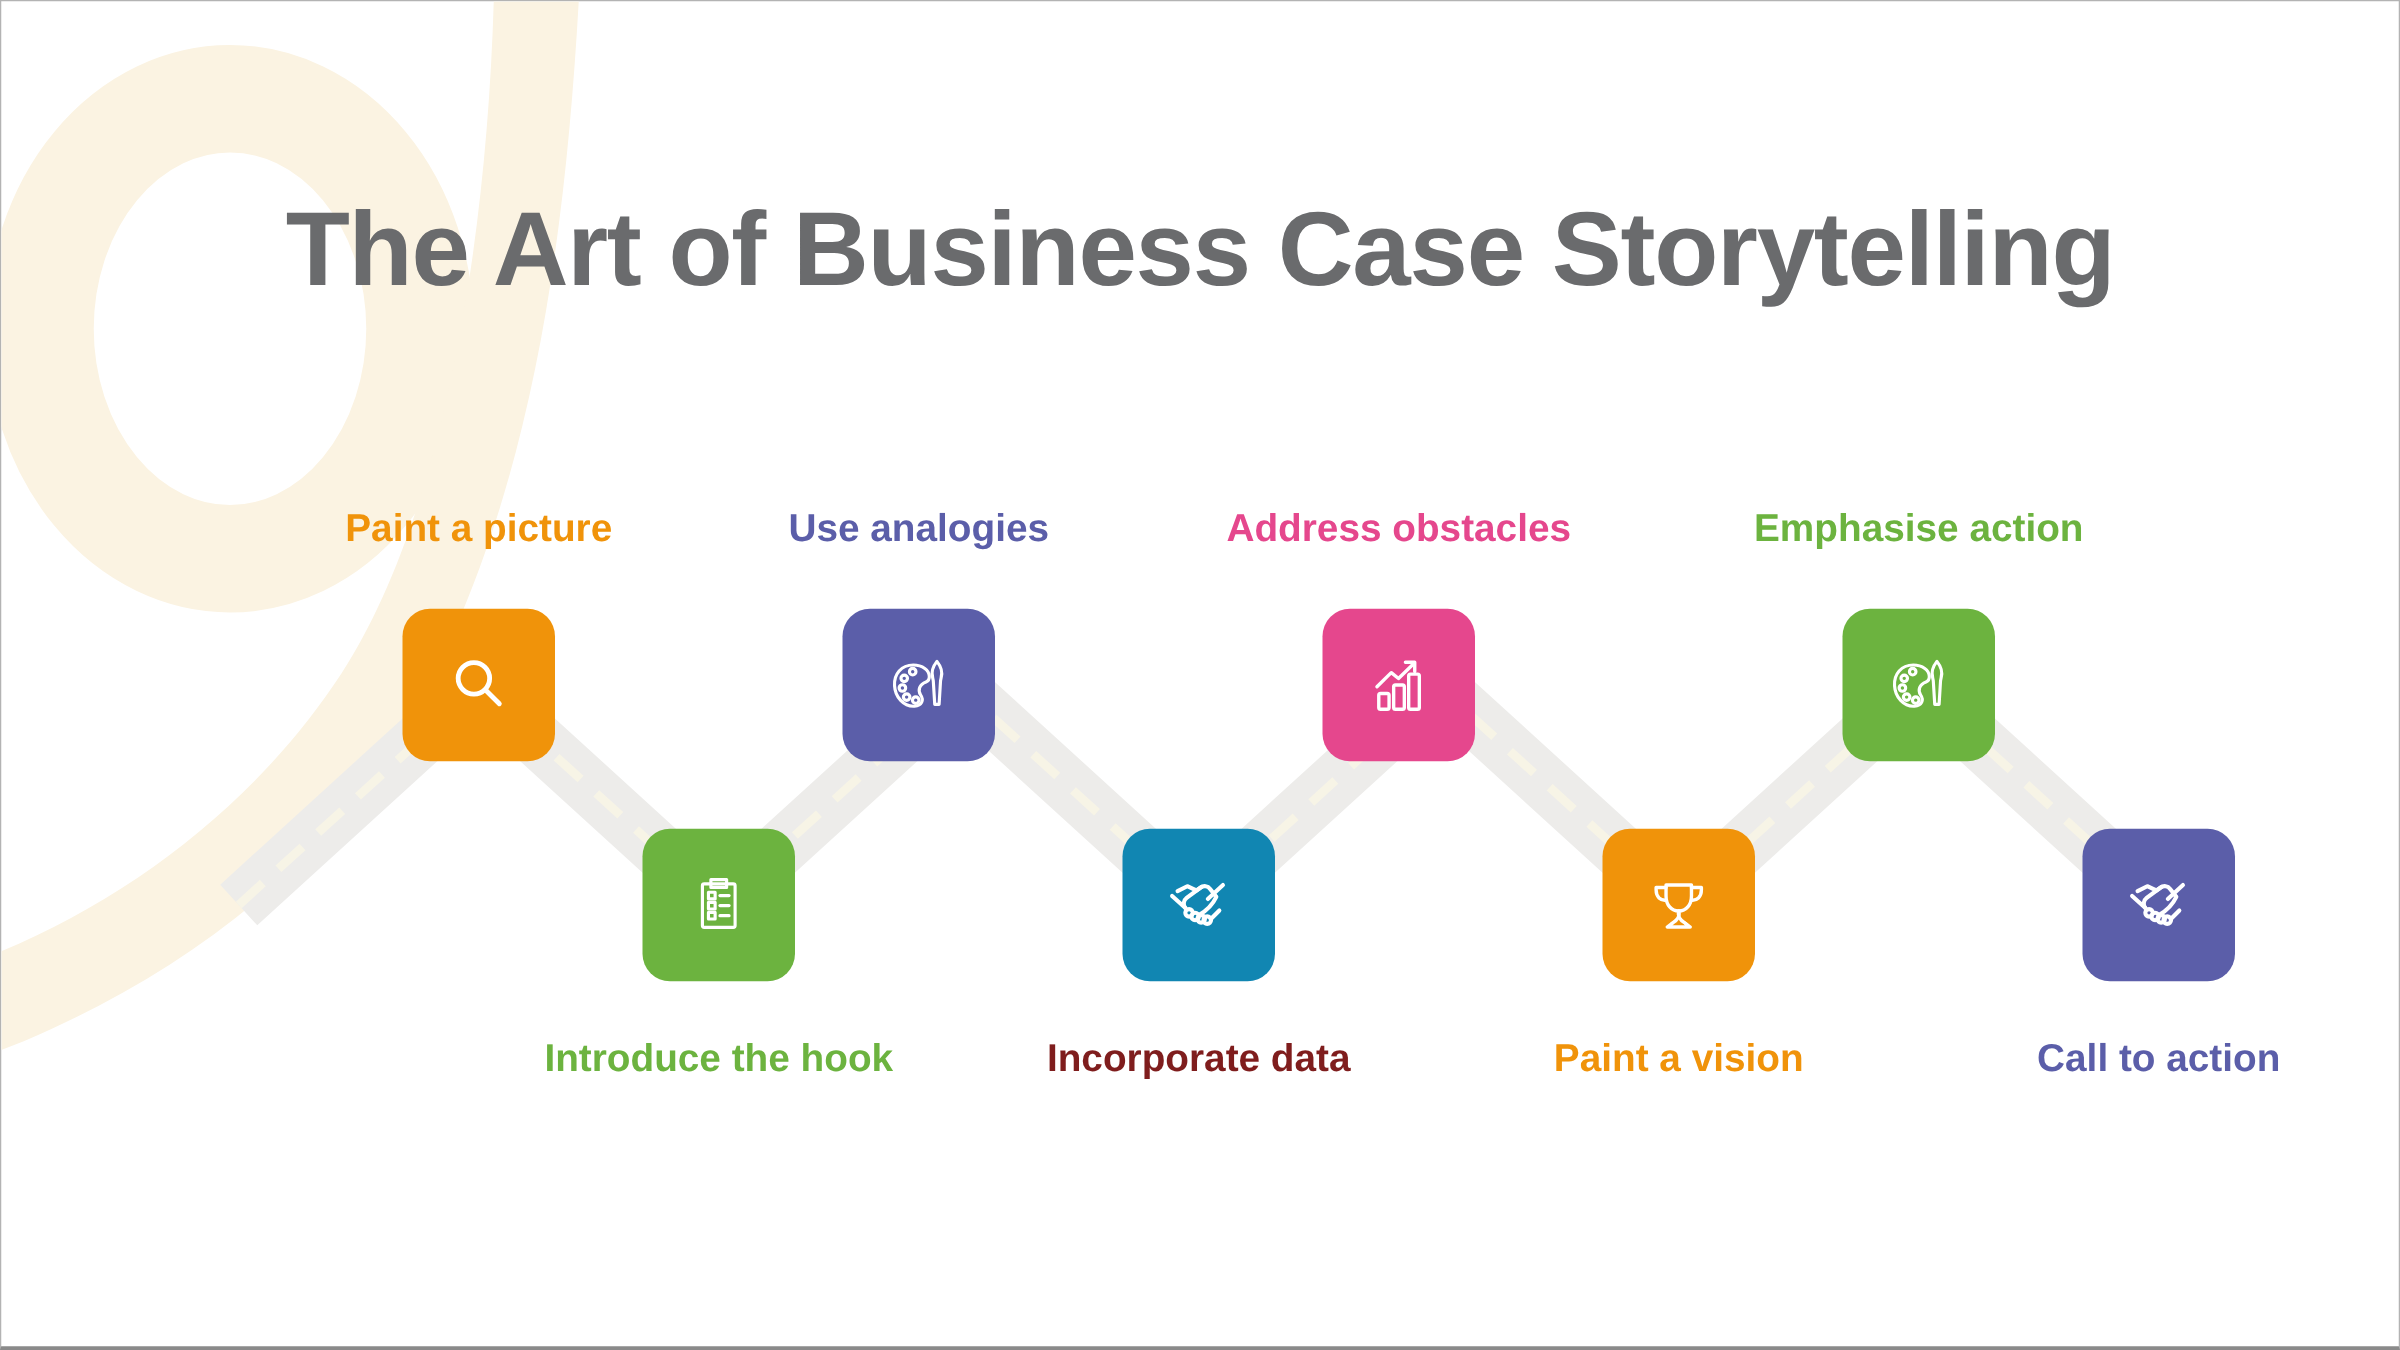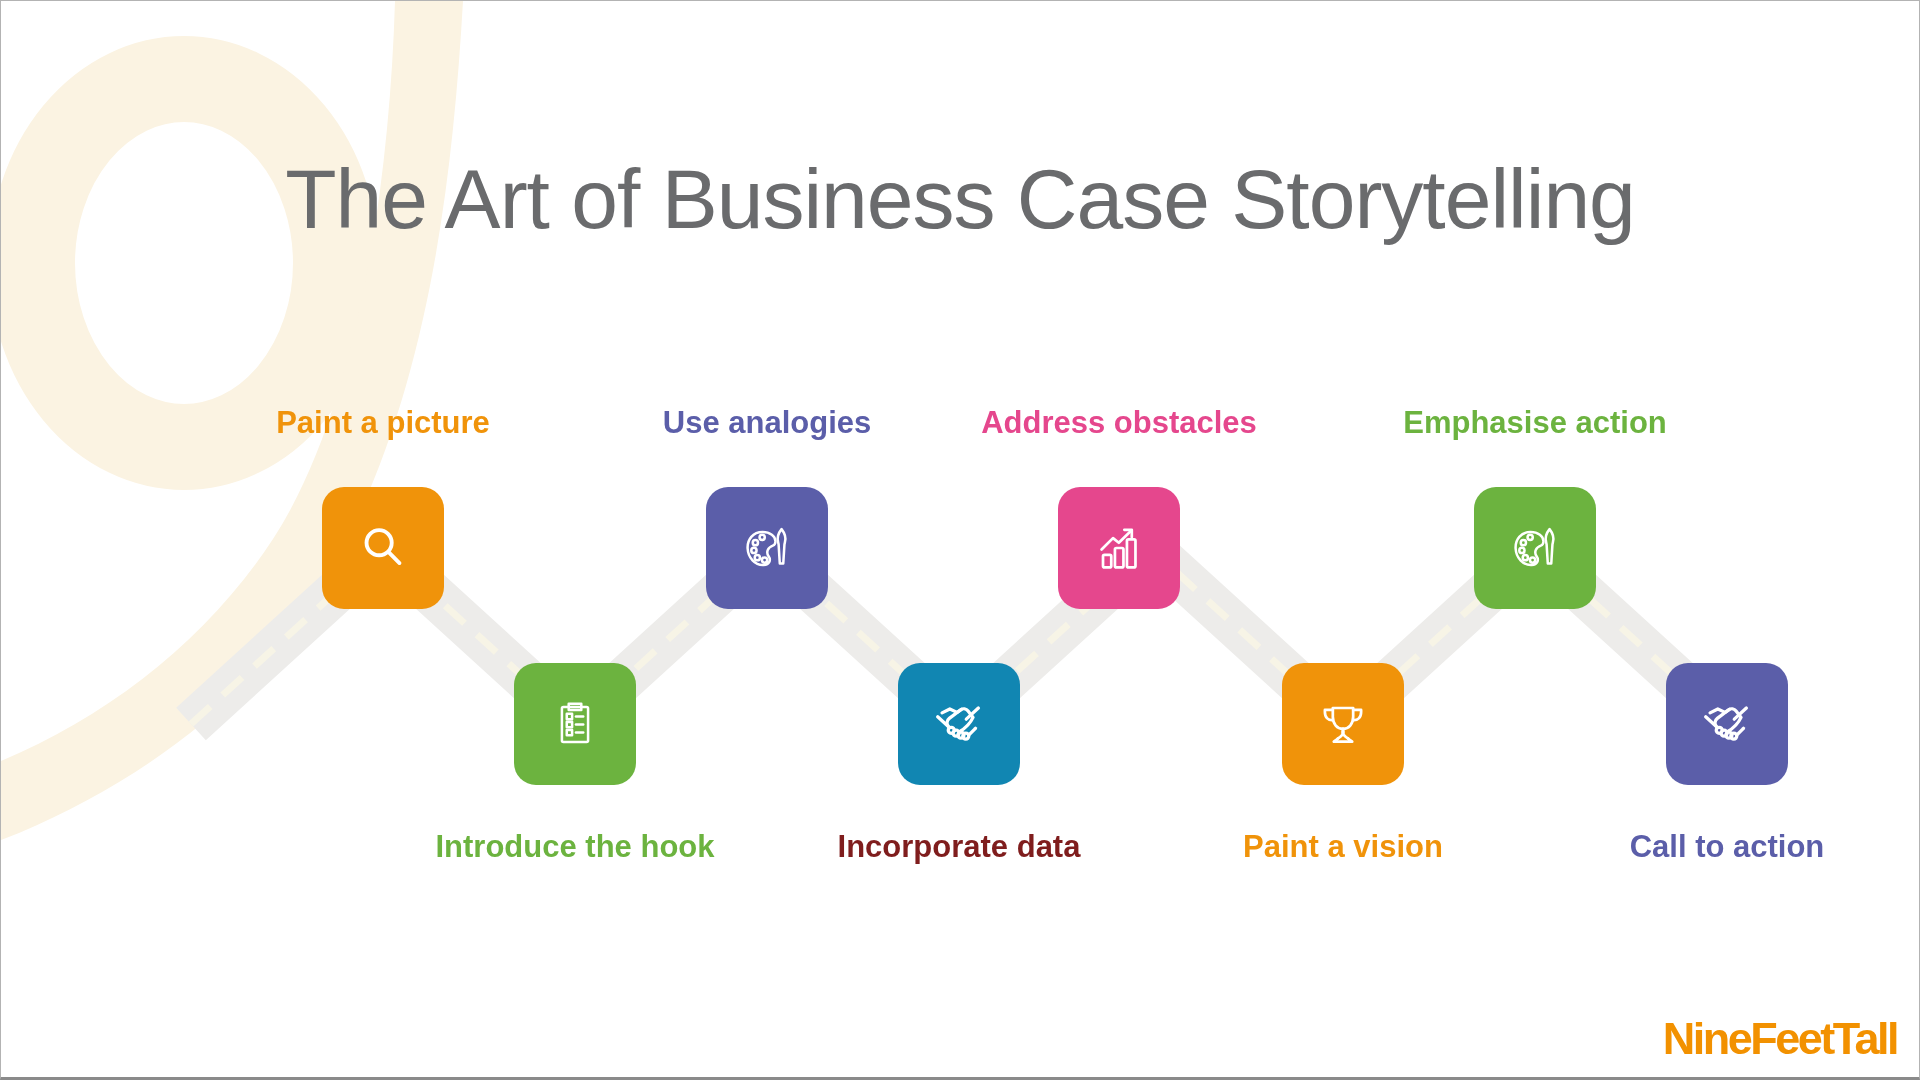--- a/index.html
+++ b/index.html
@@ -5,21 +5,21 @@
   html,body{margin:0;padding:0;background:#ffffff;}
   body{font-family:"Liberation Sans","DejaVu Sans",sans-serif;}
   .canvas{
     position:relative;width:1920px;height:1080px;box-sizing:border-box;
     background:#ffffff;overflow:hidden;
     border:1px solid #b3b3b3;border-bottom:3px solid #8a8a8a;
   }
   .bg-svg{position:absolute;left:0;top:0;width:1920px;height:1080px;}
   .page-title{
     position:absolute;left:0;top:150px;width:100%;margin:0;
-    text-align:center;font-size:84px;font-weight:normal;letter-spacing:-1px;
+    text-align:center;font-size:84px;font-weight:bold;letter-spacing:-1px;
   }
   .step{position:absolute;width:122px;height:122px;}
   .step .square{
     width:122px;height:122px;border-radius:22px;
     display:flex;align-items:center;justify-content:center;
   }
   .step.row-top{top:486px;}
   .step.row-bottom{top:662px;}
   .step-label{
     position:absolute;left:50%;transform:translateX(-50%);
@@ -77,21 +77,21 @@
         <line x1="33" y1="24.2" x2="40.5" y2="24.2"></line>
         <rect x="23.5" y="29.8" width="5.5" height="5.5"></rect>
         <line x1="33" y1="32.5" x2="40.5" y2="32.5"></line>
         <rect x="23.5" y="38.1" width="5.5" height="5.5"></rect>
         <line x1="33" y1="40.8" x2="40.5" y2="40.8"></line>
       </svg>
     </div>
     <div class="step-label" style="color: rgb(108, 179, 63);">Introduce the hook</div>
   </div>
 
-  <div class="step row-top" style="left:705px">
+  <div class="step row-top" style="left:673px">
     <div class="square" style="background: rgb(91, 94, 169);">
       <svg class="icon sw26" width="62" height="62" viewBox="0 0 64 64">
         <path d="M27.5,15.5 C17.5,15.5 11.5,23 12,32.5 C12.5,42 19.5,50 28.5,49.5 C34.5,49.2 36.5,44.5 33.5,40.2 C31,36.5 32.5,31.5 38,29.5 C42,28 41.5,21.5 37,18.3 C34.2,16.3 31.2,15.5 27.5,15.5 Z"></path>
         <circle cx="27" cy="21" r="2.7"></circle>
         <circle cx="20" cy="26.5" r="2.7"></circle>
         <circle cx="18.5" cy="34.5" r="2.7"></circle>
         <circle cx="22" cy="42" r="2.7"></circle>
         <circle cx="29.5" cy="44.5" r="2.7"></circle>
         <path d="M47,12.5 C43.8,16.5 42.2,21.5 43.5,26 L44,28.5 L45.2,48 L48.8,48 L50,28.5 L50.5,26 C51.8,21.5 50.2,16.5 47,12.5 Z"></path>
       </svg>
@@ -168,14 +168,13 @@
         <circle cx="24" cy="38.5" r="3.1"></circle>
         <circle cx="29" cy="41.5" r="3.1"></circle>
         <circle cx="34" cy="43.5" r="3.1"></circle>
         <circle cx="39" cy="44.5" r="3.1"></circle>
         <path d="M42,43.5 L49,36.5"></path>
       </svg>
     </div>
     <div class="step-label" style="color: rgb(91, 94, 169);">Call to action</div>
   </div>
 
-  <div class="logo" style="color: rgb(242, 145, 0);">NineFeetTall</div>
 </div>
 
 </body></html>

